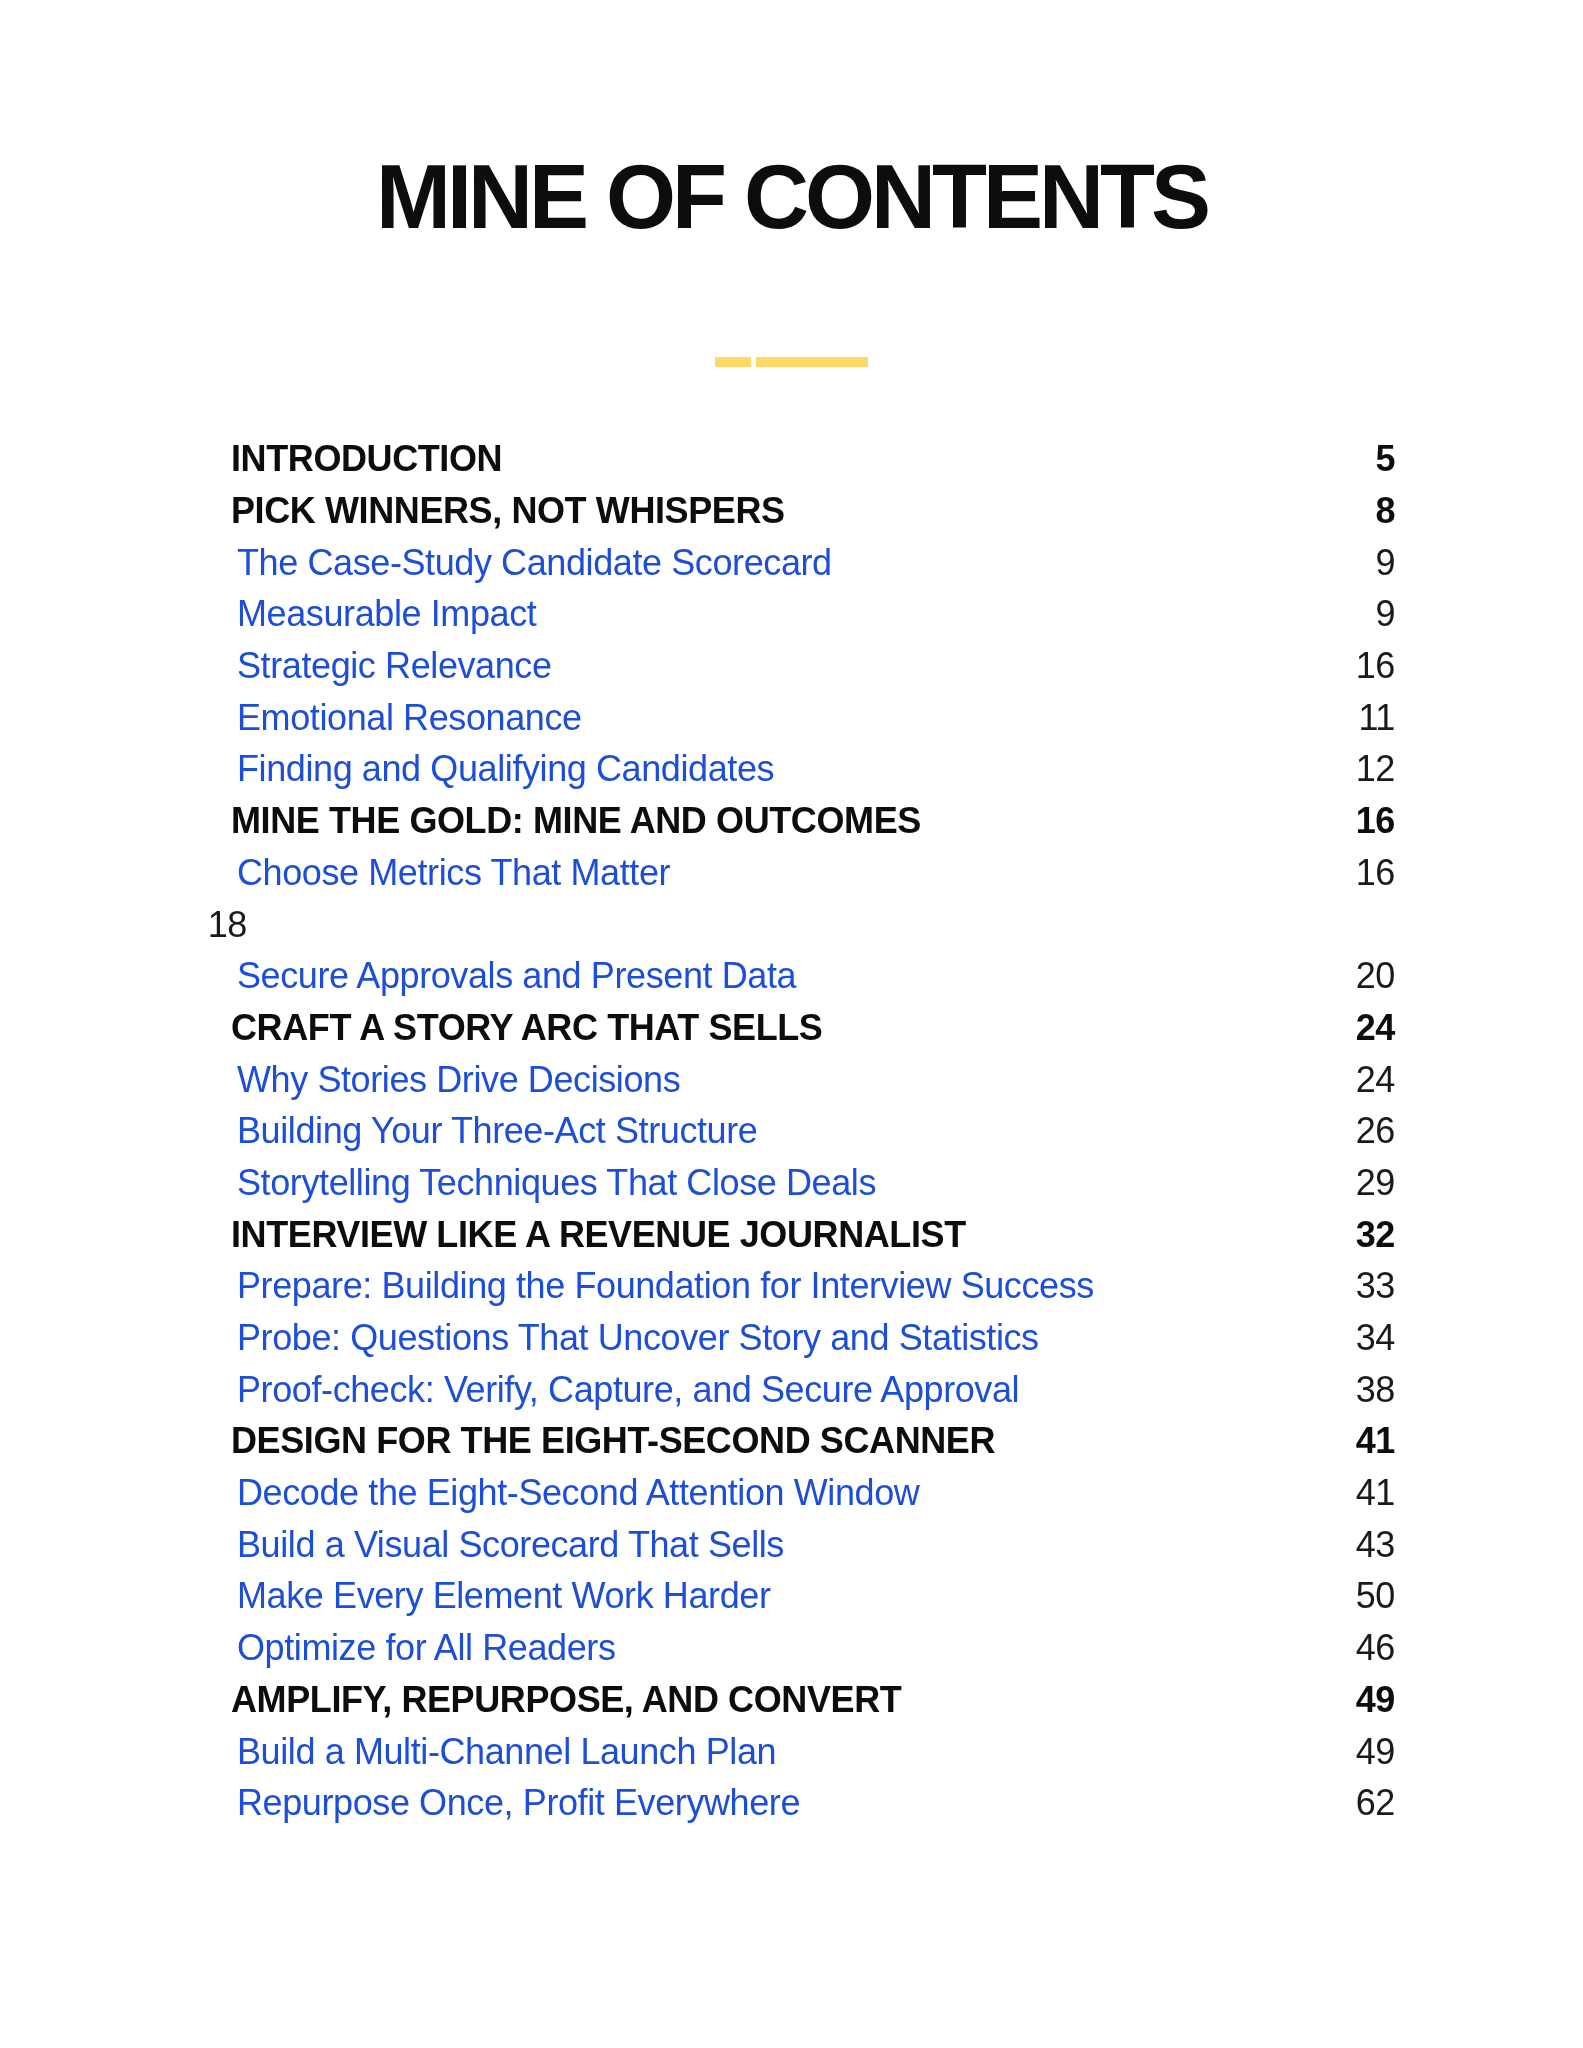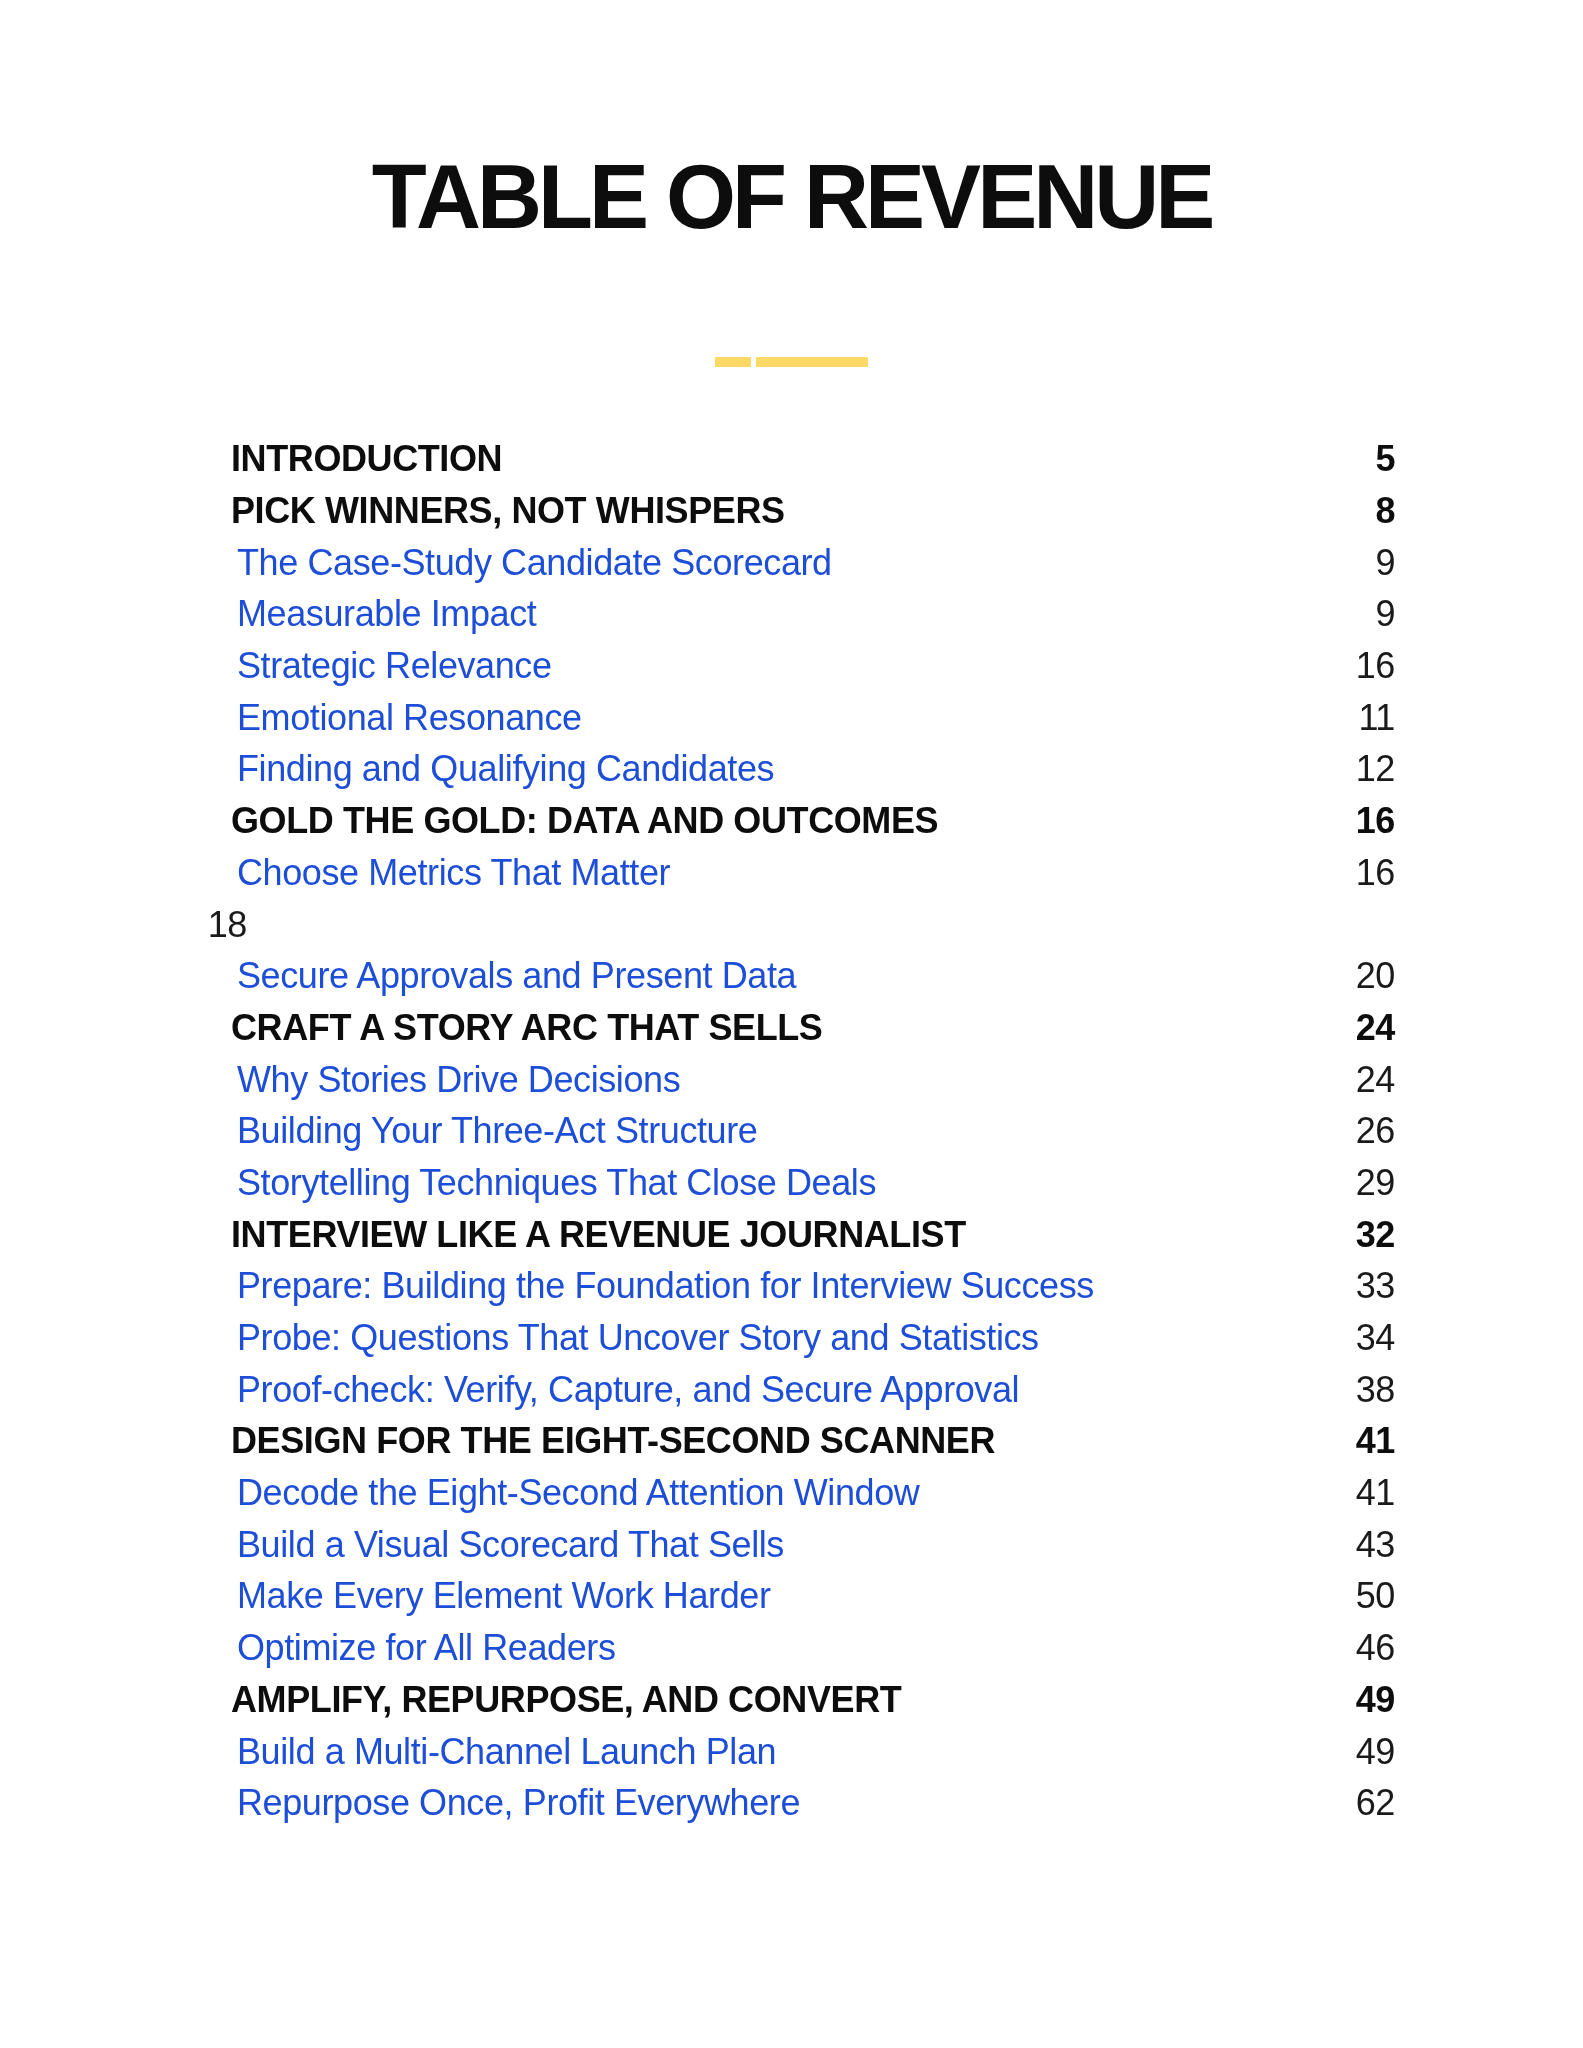--- a/index.html
+++ b/index.html
@@ -69,21 +69,21 @@
   }
   .row.section .pagenum {
     font-weight: 400;
     color: #1a1a1a;
   }
 </style>
 </head>
 <body>
 
 <div class="page">
-  <h1 class="title">TABLE OF REVENUE</h1>
+  <h1 class="title">MINE OF CONTENTS</h1>
 
   <div class="divider">
     <span class="seg short" style="background: rgb(255, 217, 102);"></span>
     <span class="seg long" style="background: rgb(255, 217, 102);"></span>
   </div>
 
   <div class="toc">
       <div class="row chapter">
         <span class="label">INTRODUCTION</span>
         <span class="pagenum">5</span>
@@ -106,21 +106,21 @@
       </div>
       <div class="row section">
         <span class="label">Emotional Resonance</span>
         <span class="pagenum">11</span>
       </div>
       <div class="row section">
         <span class="label">Finding and Qualifying Candidates</span>
         <span class="pagenum">12</span>
       </div>
       <div class="row chapter">
-        <span class="label">GOLD THE GOLD: DATA AND OUTCOMES</span>
+        <span class="label">MINE THE GOLD: MINE AND OUTCOMES</span>
         <span class="pagenum">16</span>
       </div>
       <div class="row section">
         <span class="label">Choose Metrics That Matter</span>
         <span class="pagenum">16</span>
       </div>
       <div class="row section">
         <span class="pagenum">18</span>
       </div>
       <div class="row section">

